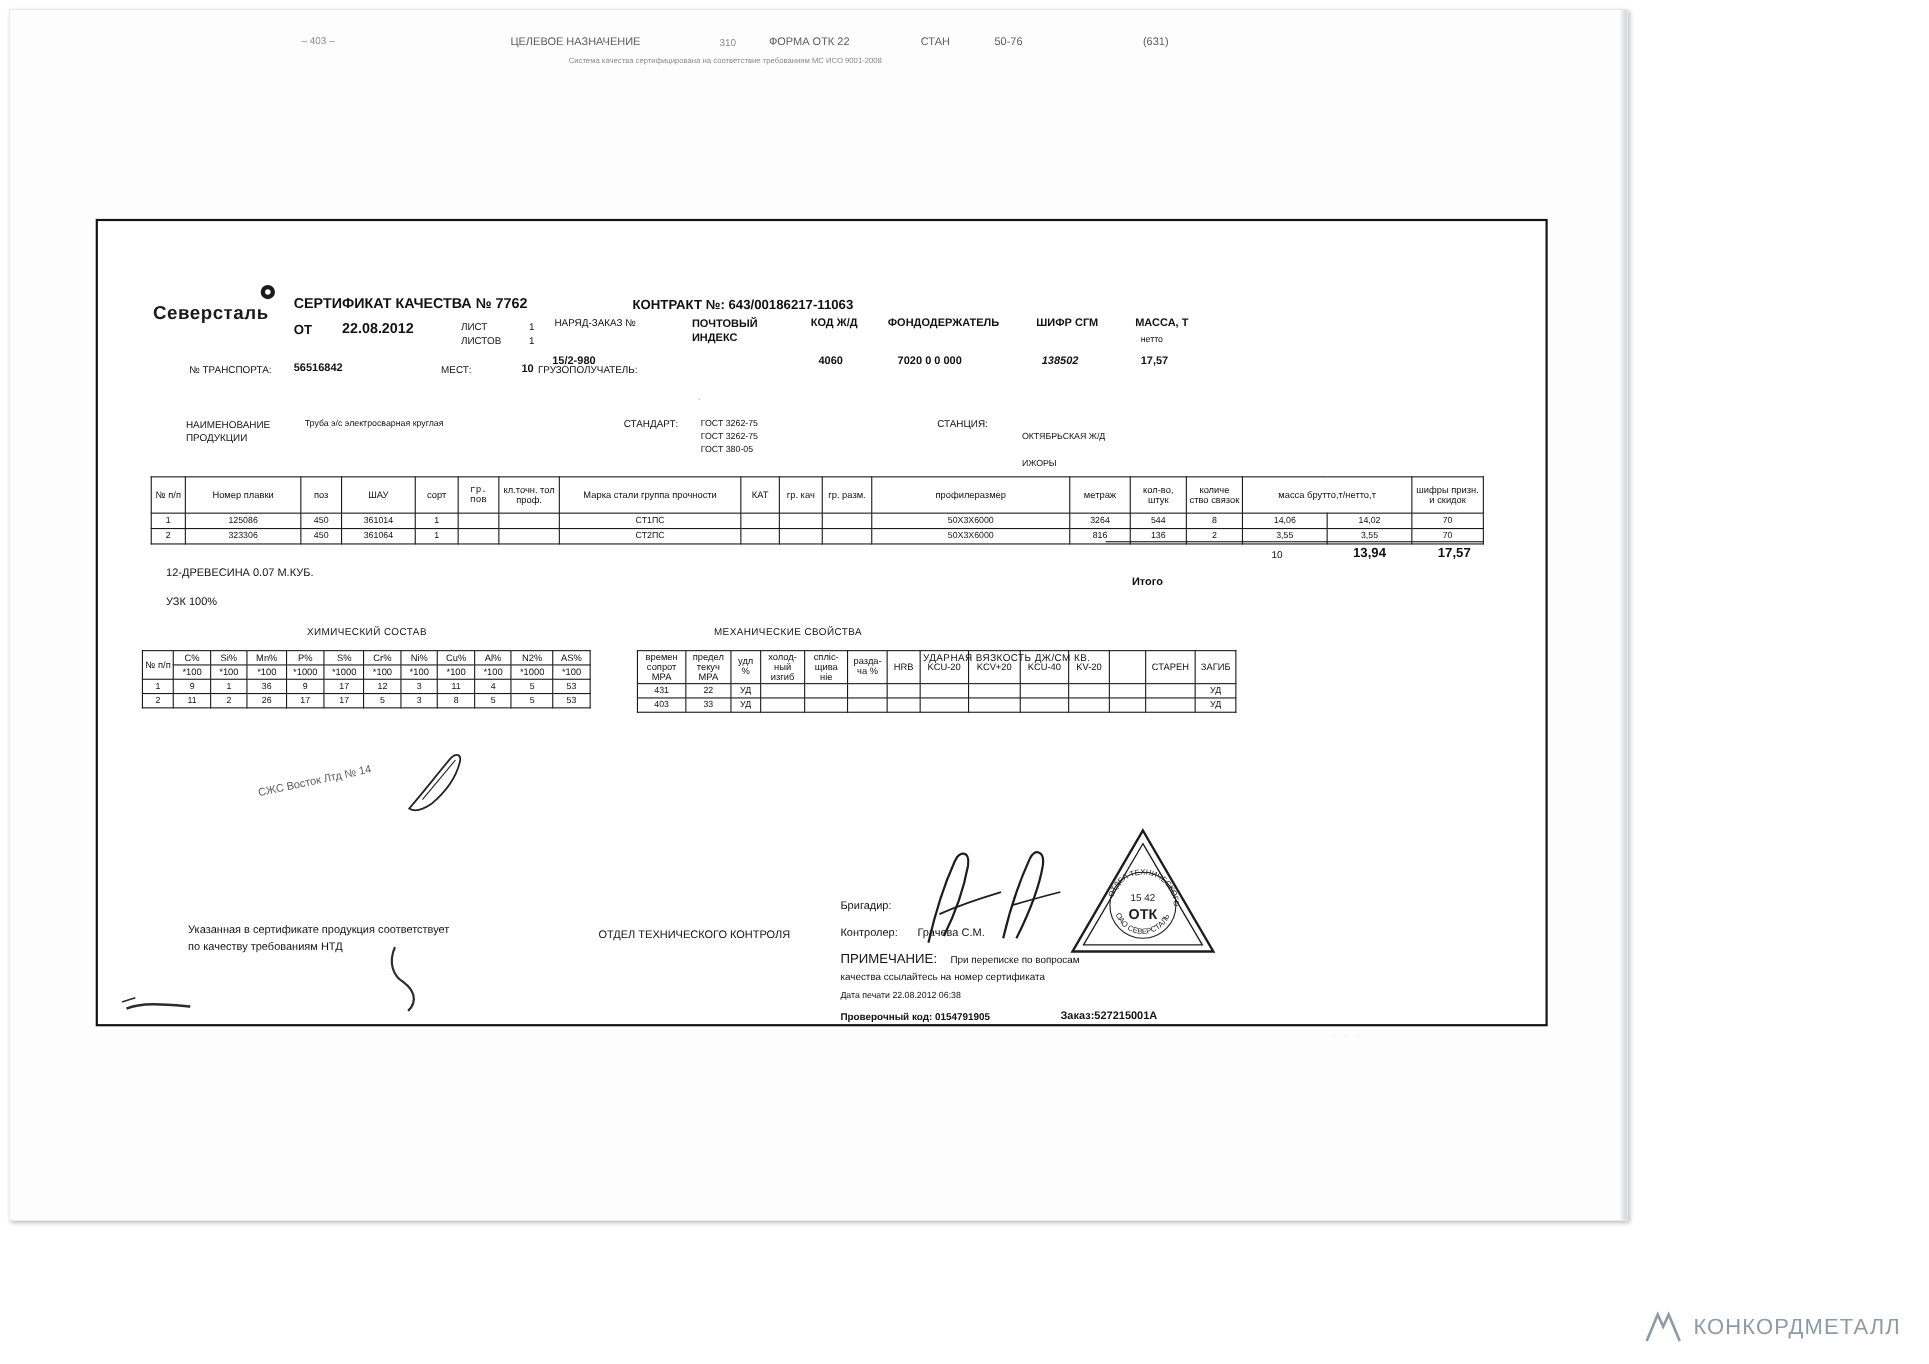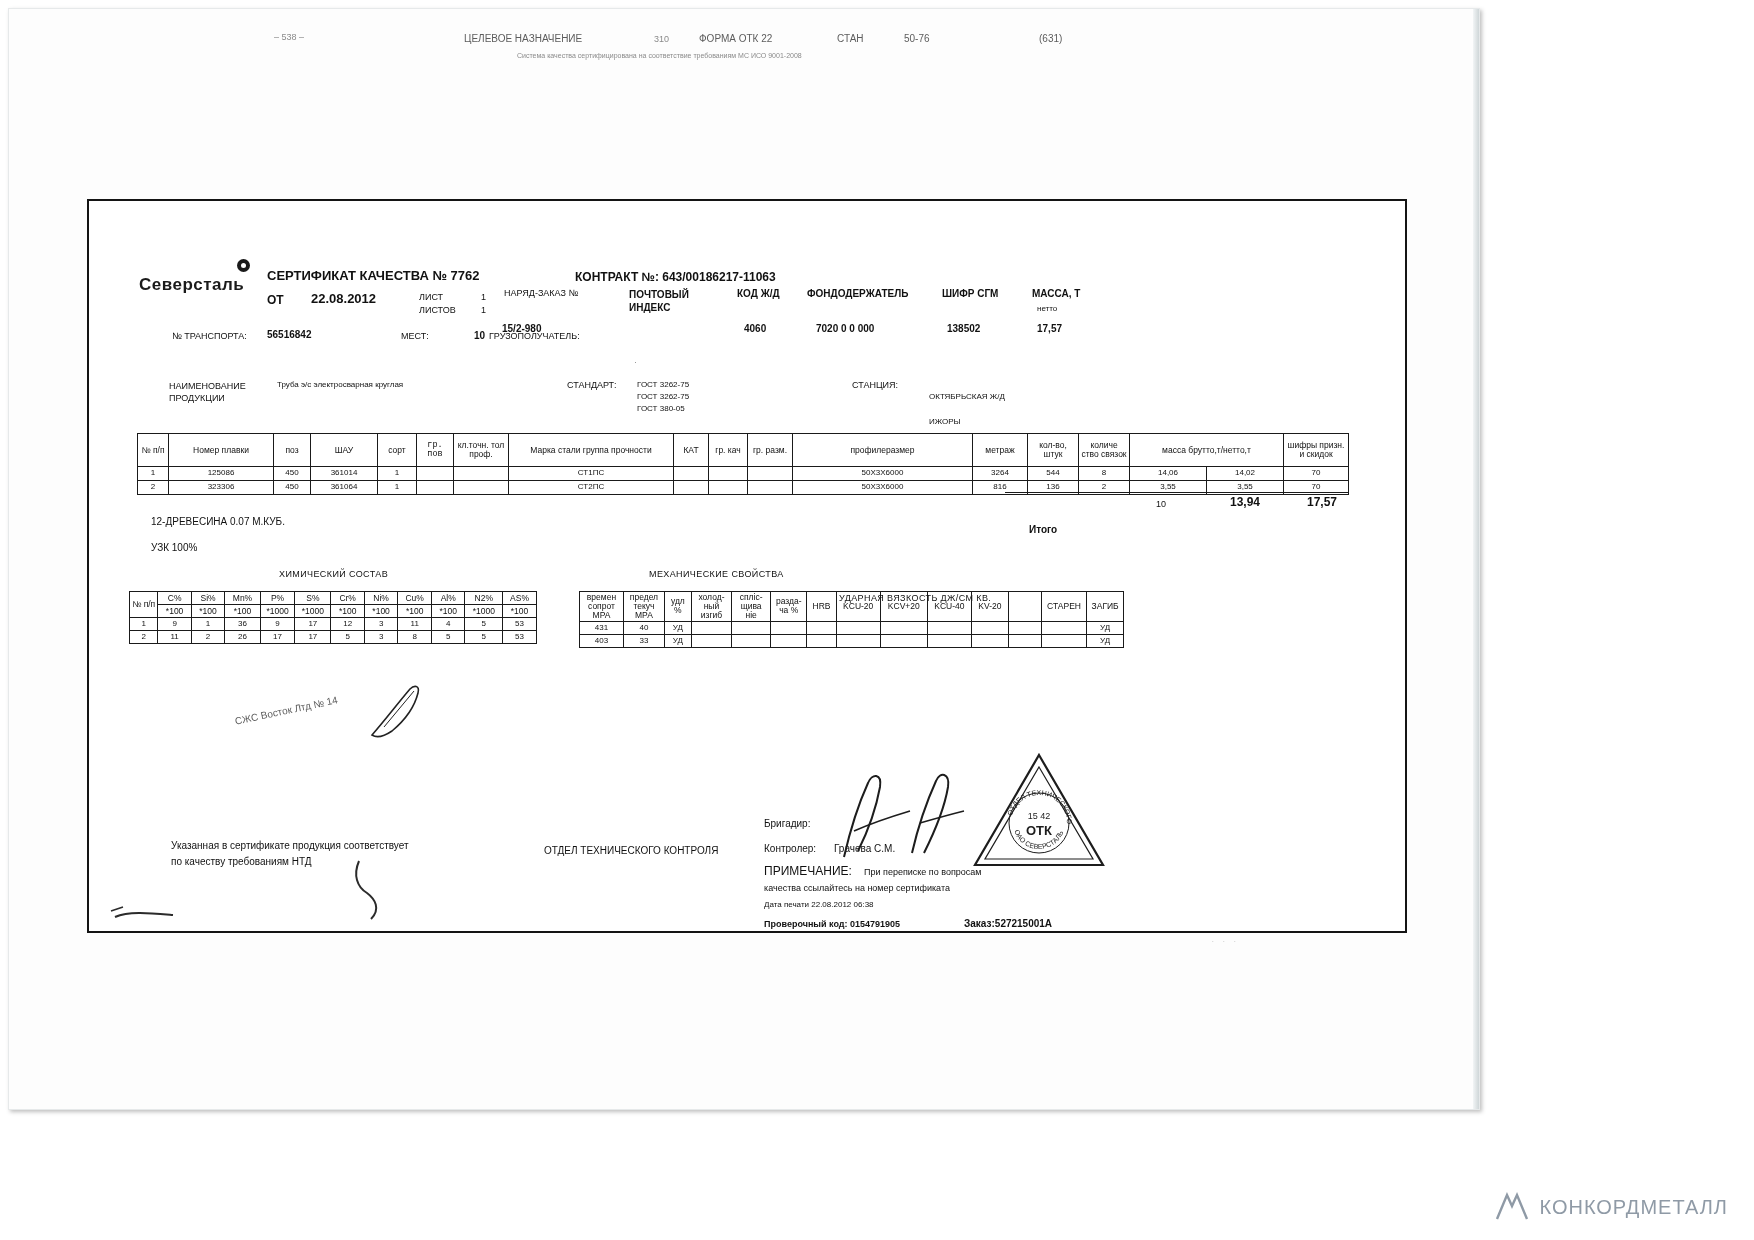--- a/index.html
+++ b/index.html
@@ -148,21 +148,21 @@
     background: #1a1a1a;
     height: 1px;
   }
 </style>
 </head>
 <body>
 
 <div class="scan-page">
   <div class="scan-edge-right"></div>
 
-  <div class="t sm faint" style="left:265px; top:24px;">– 538 –</div>
+  <div class="t sm faint" style="left:265px; top:24px;">– 403 –</div>
   <div class="t md mid" style="left:455px; top:25px;">ЦЕЛЕВОЕ НАЗНАЧЕНИЕ</div>
   <div class="t sm faint" style="left:645px; top:26px;">310</div>
   <div class="t md mid" style="left:690px; top:25px;">ФОРМА ОТК 22</div>
   <div class="t md mid" style="left:828px; top:25px;">СТАН</div>
   <div class="t md mid" style="left:895px; top:25px;">50-76</div>
   <div class="t md mid" style="left:1030px; top:25px;">(631)</div>
   <div class="t tiny faint" style="left:508px; top:43px;">Система качества сертифицирована на соответствие требованиям МС ИСО 9001-2008</div>
 
   <div class="doc-frame">
 
@@ -186,21 +186,21 @@
     <div class="t md b" style="left:540px; top:88px; line-height:1.25;">ПОЧТОВЫЙ
 ИНДЕКС</div>
 
     <div class="t md b" style="left:648px; top:88px;">КОД Ж/Д</div>
     <div class="t md b" style="left:655px; top:123px;">4060</div>
 
     <div class="t md b" style="left:718px; top:88px;">ФОНДОДЕРЖАТЕЛЬ</div>
     <div class="t md b" style="left:727px; top:123px;">7020 0 0 000</div>
 
     <div class="t md b" style="left:853px; top:88px;">ШИФР СГМ</div>
-    <div class="t md b" style="left:858px; top:123px;">138502</div>
+    <div class="t md b" style="left:858px; top:123px;font-style:italic;">138502</div>
 
     <div class="t md b" style="left:943px; top:88px;">МАССА, Т</div>
     <div class="t xs" style="left:948px; top:104px;">нетто</div>
     <div class="t md b" style="left:948px; top:123px;">17,57</div>
 
     <div class="t sm" style="left:83px; top:131px;">№ ТРАНСПОРТА:</div>
     <div class="t md b" style="left:178px; top:129px;">56516842</div>
     <div class="t sm" style="left:312px; top:131px;">МЕСТ:</div>
     <div class="t md b" style="left:385px; top:130px;">10</div>
     <div class="t sm" style="left:400px; top:131px;">ГРУЗОПОЛУЧАТЕЛЬ:</div>
@@ -402,21 +402,21 @@
           <th style="width:48px;">KCU-40</th>
           <th style="width:42px;">KV-20</th>
           <th style="width:42px;"></th>
           <th style="width:44px;">СТАРЕН</th>
           <th style="width:34px;">ЗАГИБ</th>
         </tr>
       </thead>
       <tbody>
         <tr>
           <td>431</td>
-          <td>40</td>
+          <td>22</td>
           <td>УД</td>
           <td></td>
           <td></td>
           <td></td>
           <td></td>
           <td></td>
           <td></td>
           <td></td>
           <td></td>
           <td></td>

